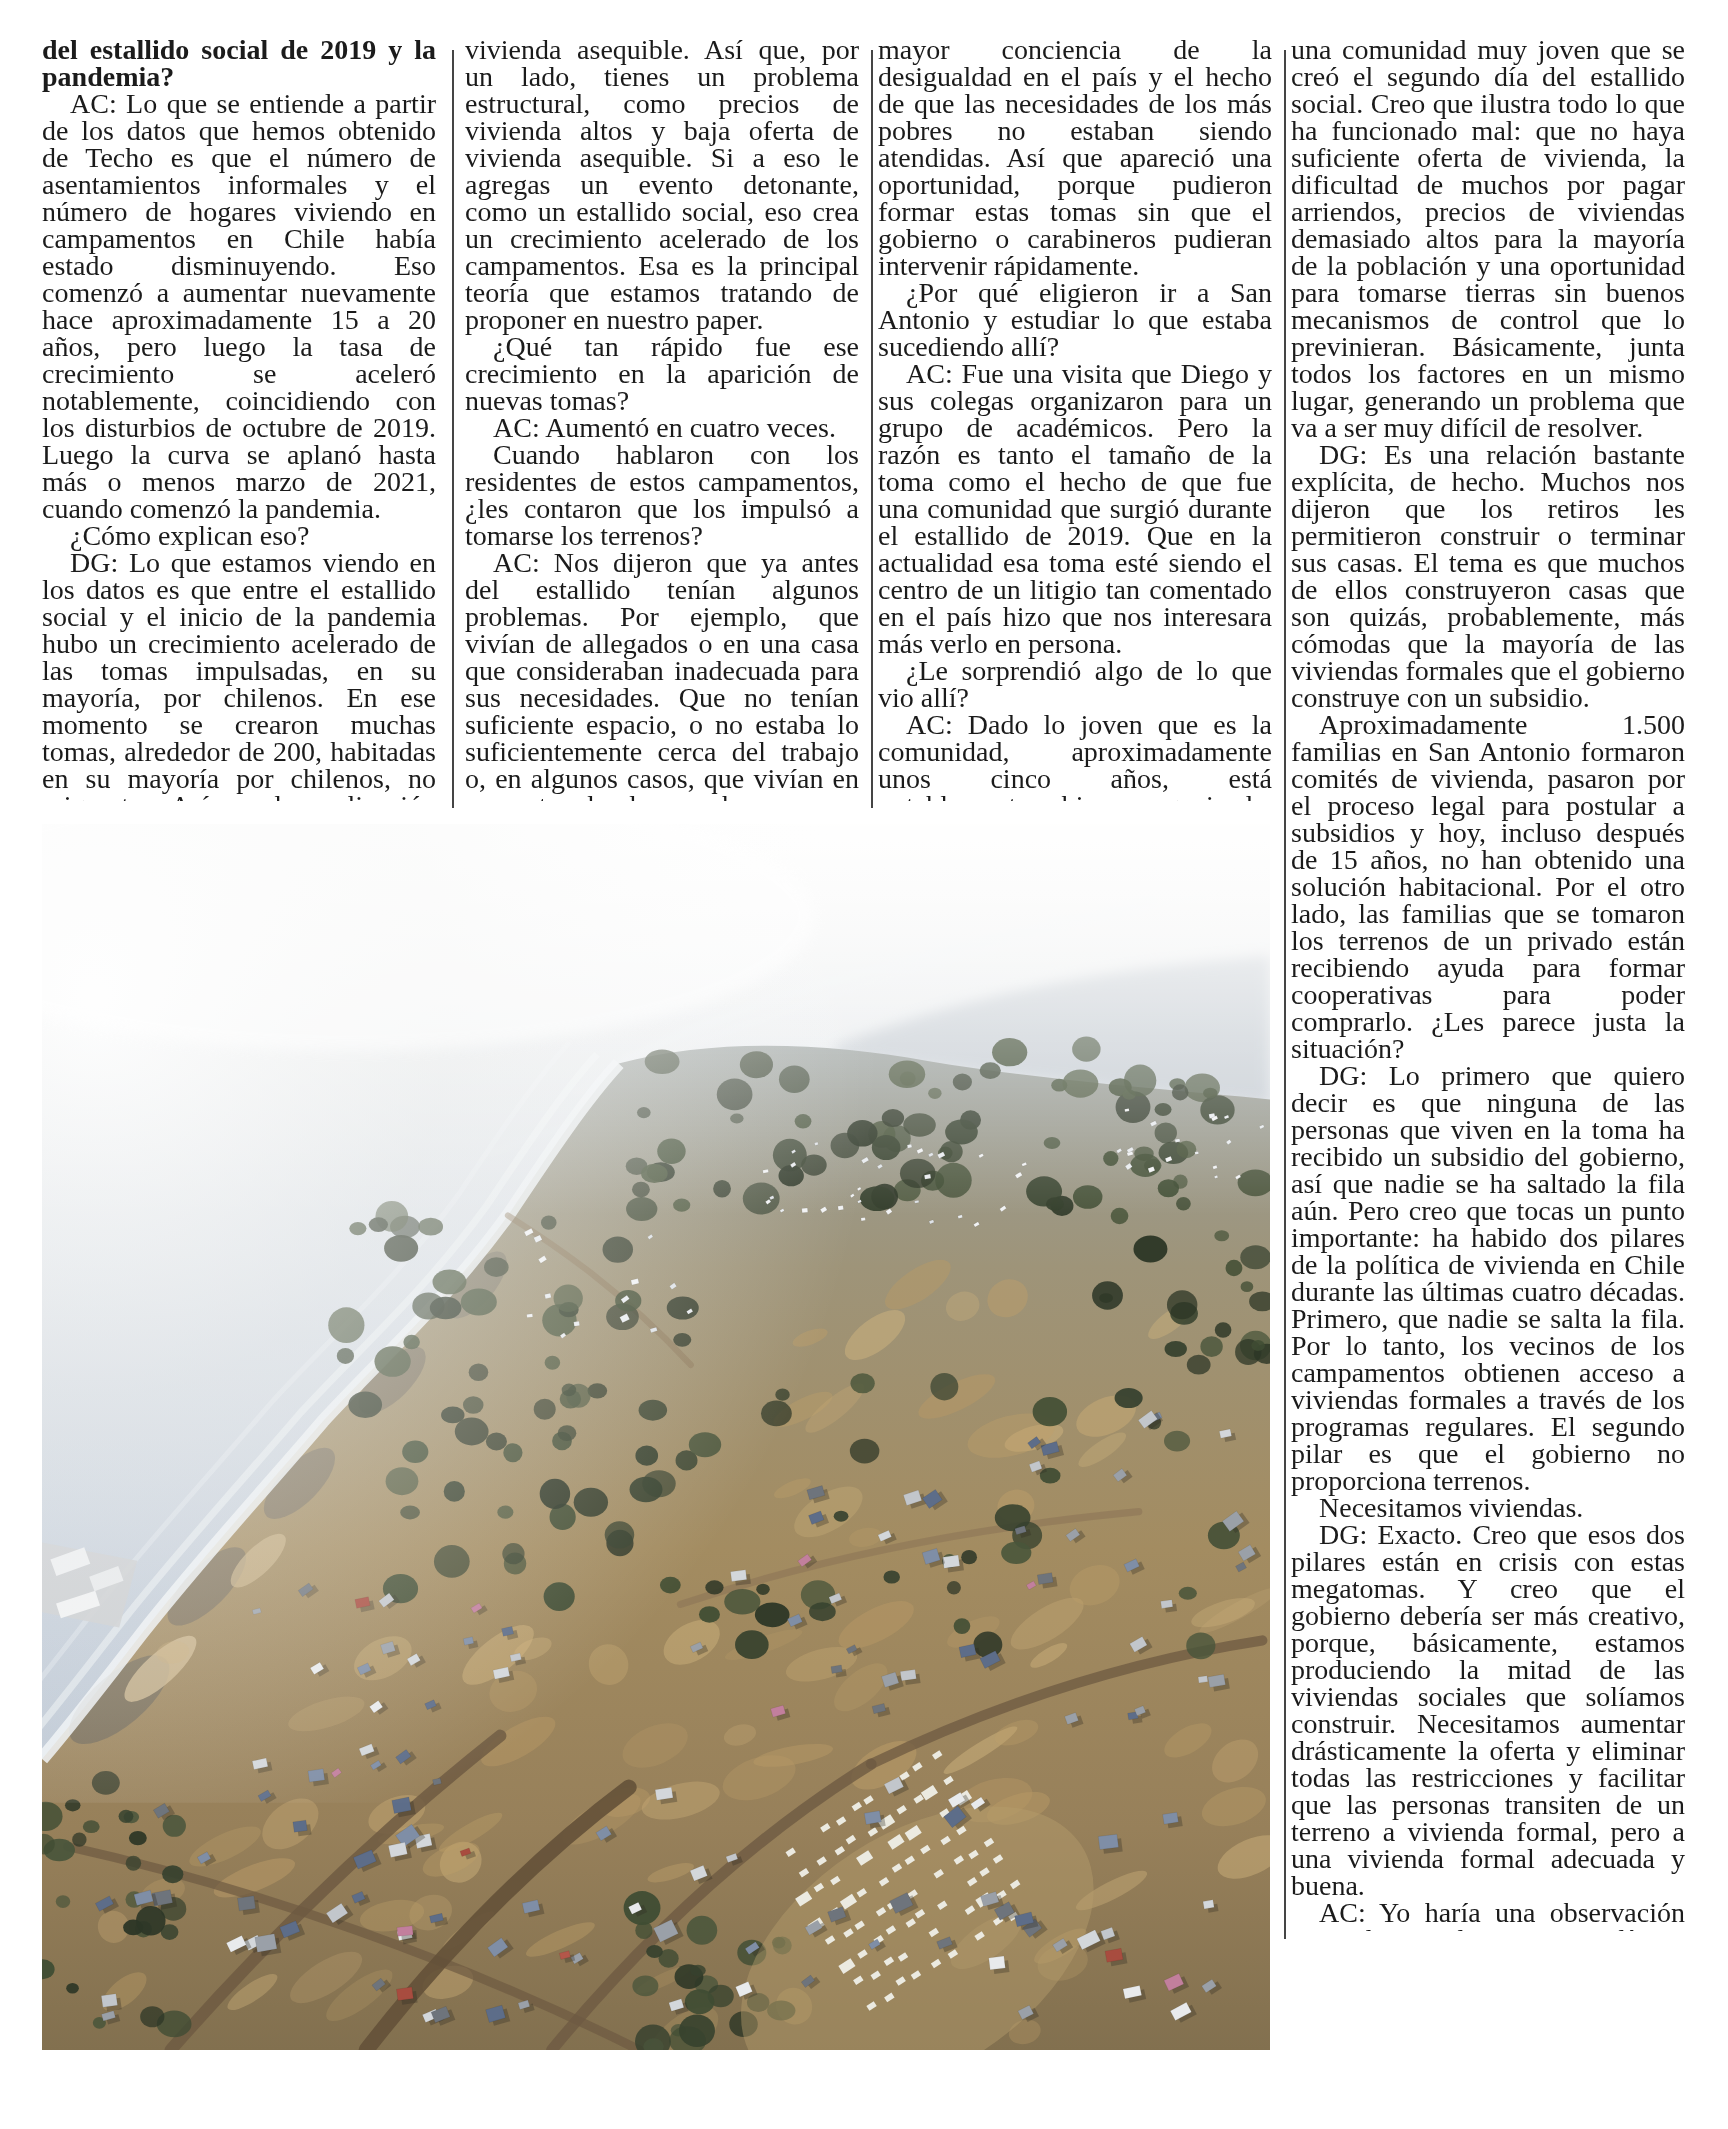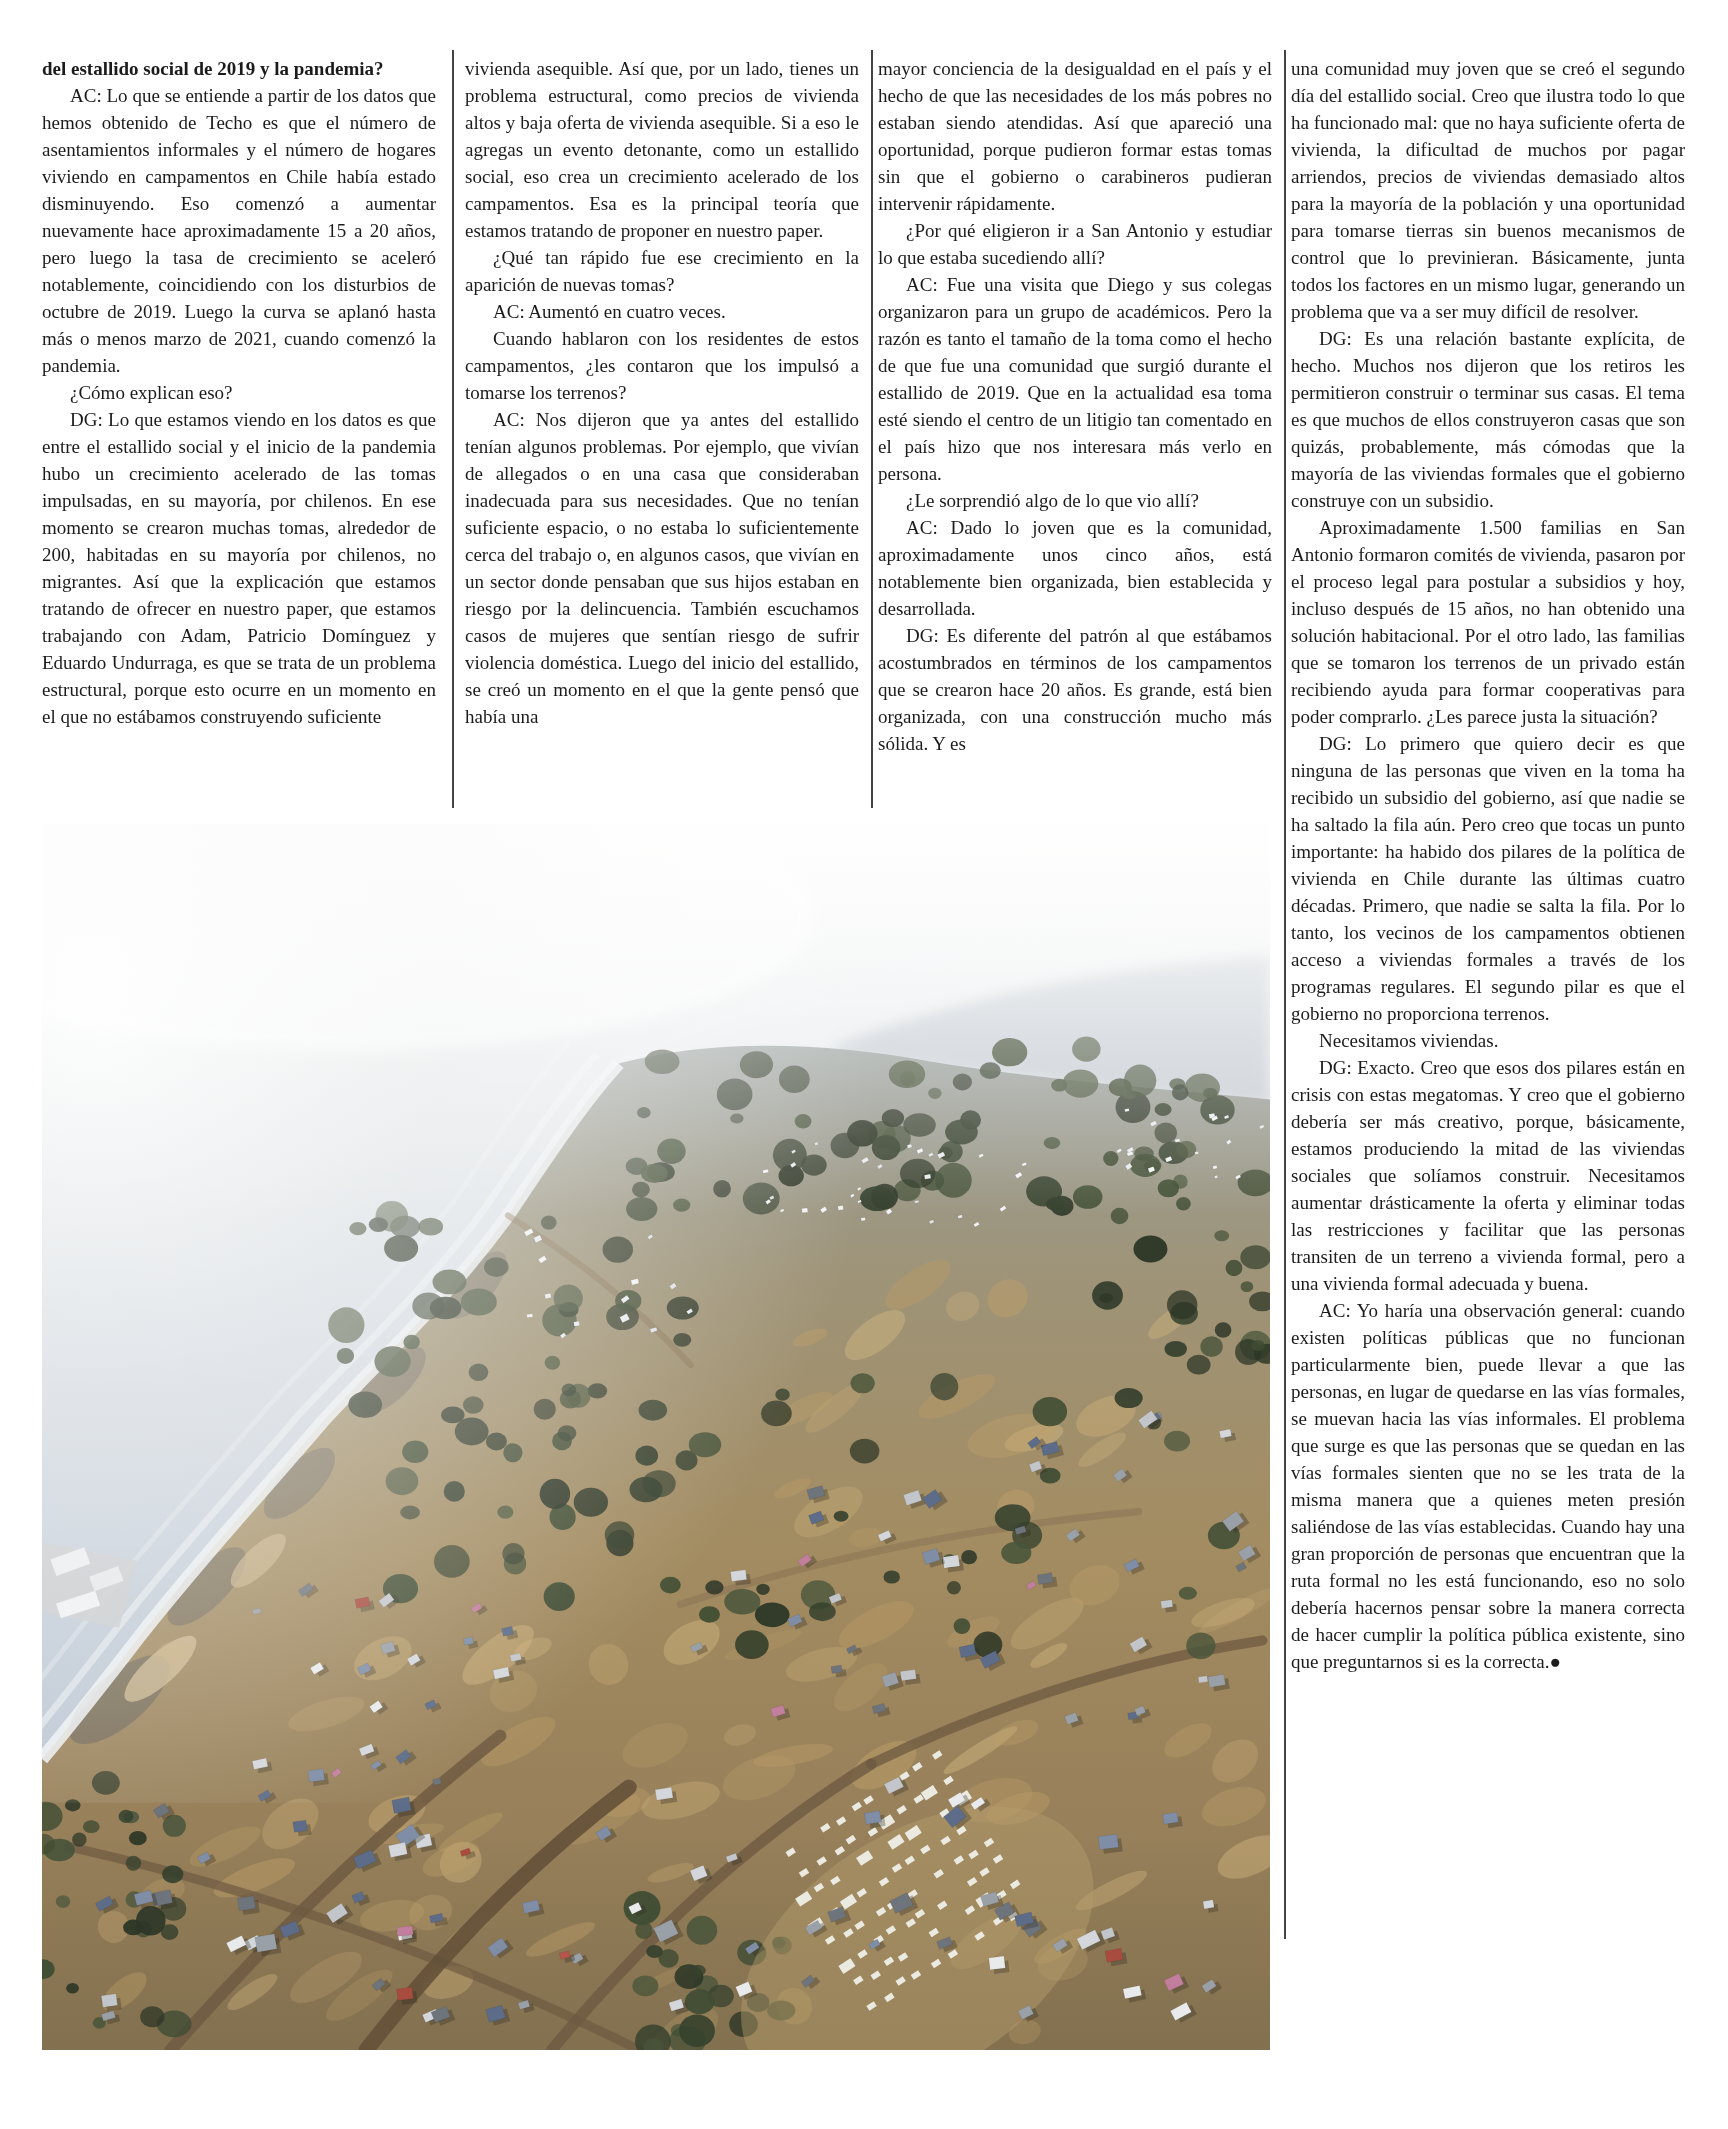--- a/index.html
+++ b/index.html
@@ -5,22 +5,22 @@
   html,body{margin:0;padding:0}
   body{
     position:relative;
     width:1729px;height:2129px;
     background:#ffffff;
     color:#1b1b1b;
     font-family:"Liberation Serif","DejaVu Serif",serif;
     overflow:hidden;
   }
   .col{
-    position:absolute;top:55px;width:394px;
-    font-size:19px;line-height:27px;
+    position:absolute;top:36px;width:394px;
+    font-size:28px;line-height:27px;
     text-align:justify;
     hyphens:auto;-webkit-hyphens:auto;
     overflow:hidden;
   }
   #col1{left:42px;height:765px}
   #col2{left:465px;height:765px}
   #col3{left:878px;height:765px}
   #col4{left:1291px;height:1895px}
   .col p{margin:0;text-indent:28px}
   .col p.b{font-weight:normal}

